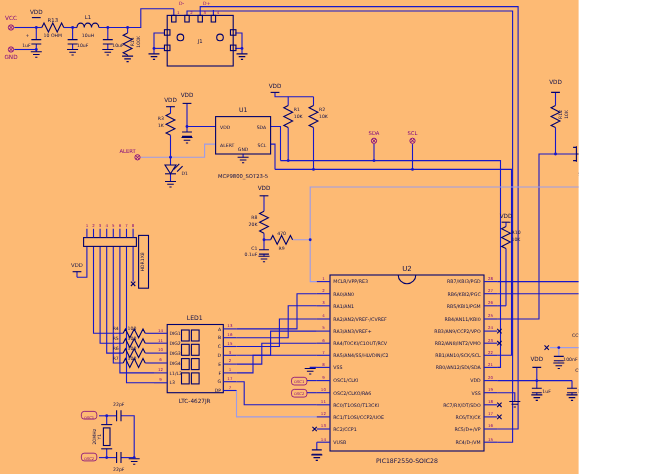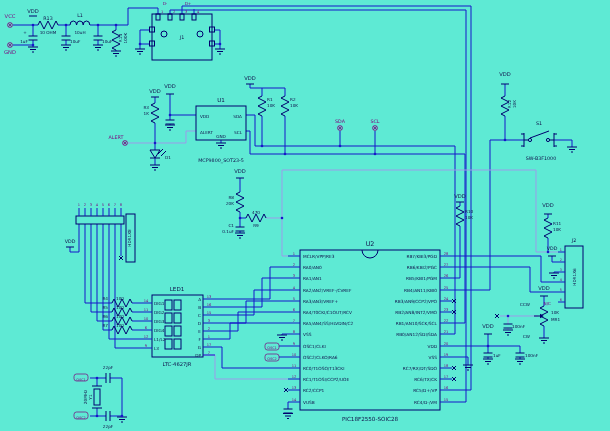--- a/index.html
+++ b/index.html
@@ -1,16 +1,16 @@
 <!DOCTYPE html>
 <html><head>
 <meta charset="utf-8">
 <style>
   html,body{margin:0;padding:0;background:#fff;}
-  #stage{position:relative;width:610px;height:431px;background:#5eead4;overflow:hidden;}
+  #stage{position:relative;width:526px;height:431px;background:#fdba74;overflow:hidden;}
   svg{display:block;}
   .w{stroke:#1717c9;fill:none;stroke-width:1;}
   .lv{stroke:#9b9bea;fill:none;stroke-width:1;}
   .sym{stroke:#00006e;fill:none;stroke-width:1;}
   .flagc{stroke:#7d007d;fill:none;stroke-width:0.8;}
   .oscr{stroke:#7d007d;fill:none;stroke-width:0.7;}
   text{font-family:"DejaVu Sans",sans-serif;fill:#10104a;}
   .pp{fill:#7d007d;}
   .t3{font-size:3.4px;}.t35{font-size:3.6px;}.t4{font-size:4.2px;}
   .t42{font-size:4.3px;}.t45{font-size:4.8px;}.t5{font-size:5.2px;}

